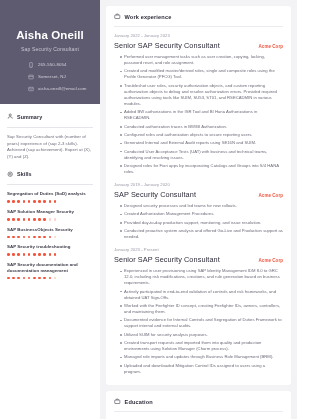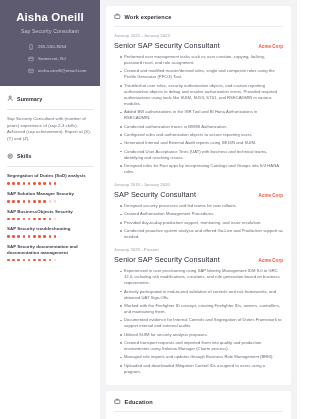--- a/index.html
+++ b/index.html
@@ -8,21 +8,21 @@
     background: #ffffff;
     font-family: "Liberation Sans", sans-serif;
     overflow: hidden;
   }
   .page { display: flex; width: 297px; height: 419px; background: #f3f3f5; }
 
   
   .sidebar { width: 100px; min-width: 100px; background: #ffffff; }
   .sb-header {
     background: #5e5a70;
-    padding: 11px 7px 12px 7px;
+    padding: 29px 7px 12px 7px;
     text-align: center;
   }
   .sb-name {
     color: #ffffff;
     font-size: 11.5px;
     font-weight: bold;
     letter-spacing: .1px;
     line-height: 13px;
   }
   .sb-role {

